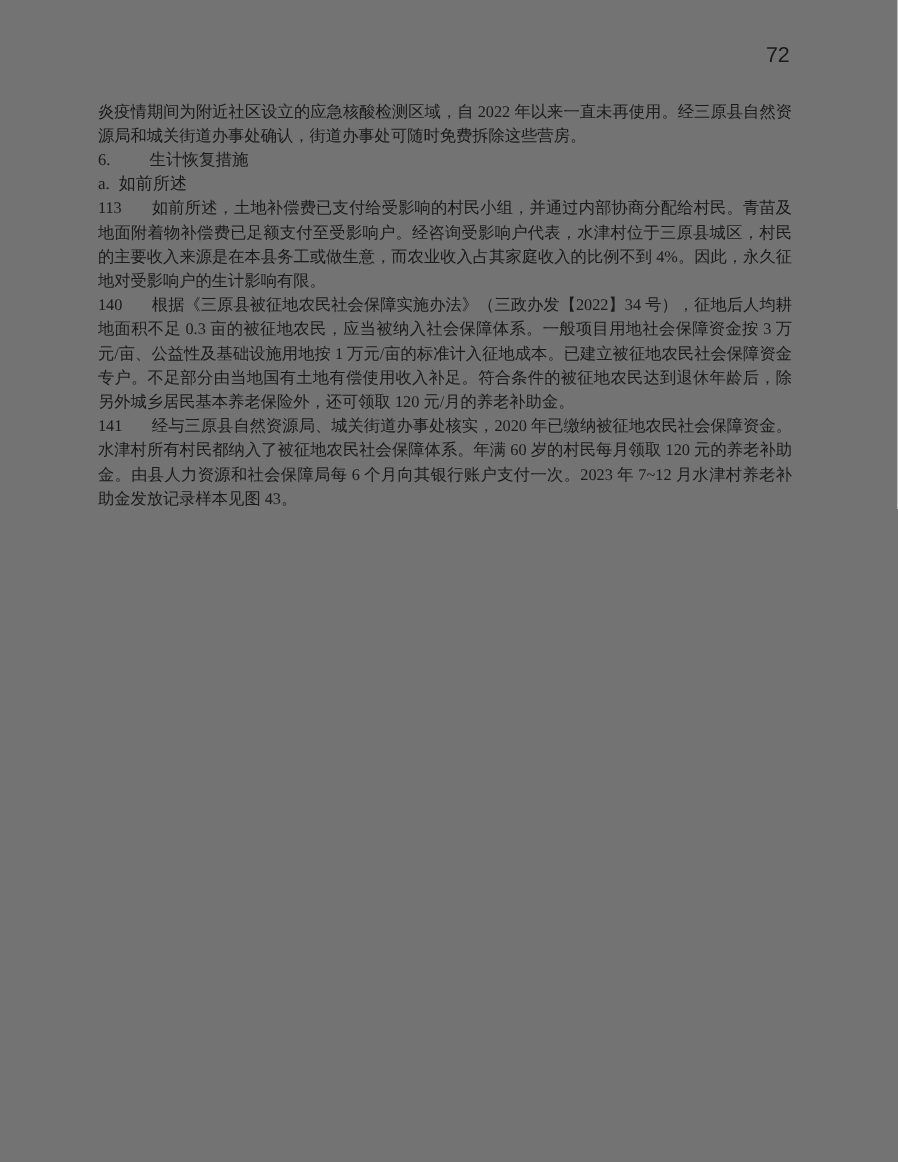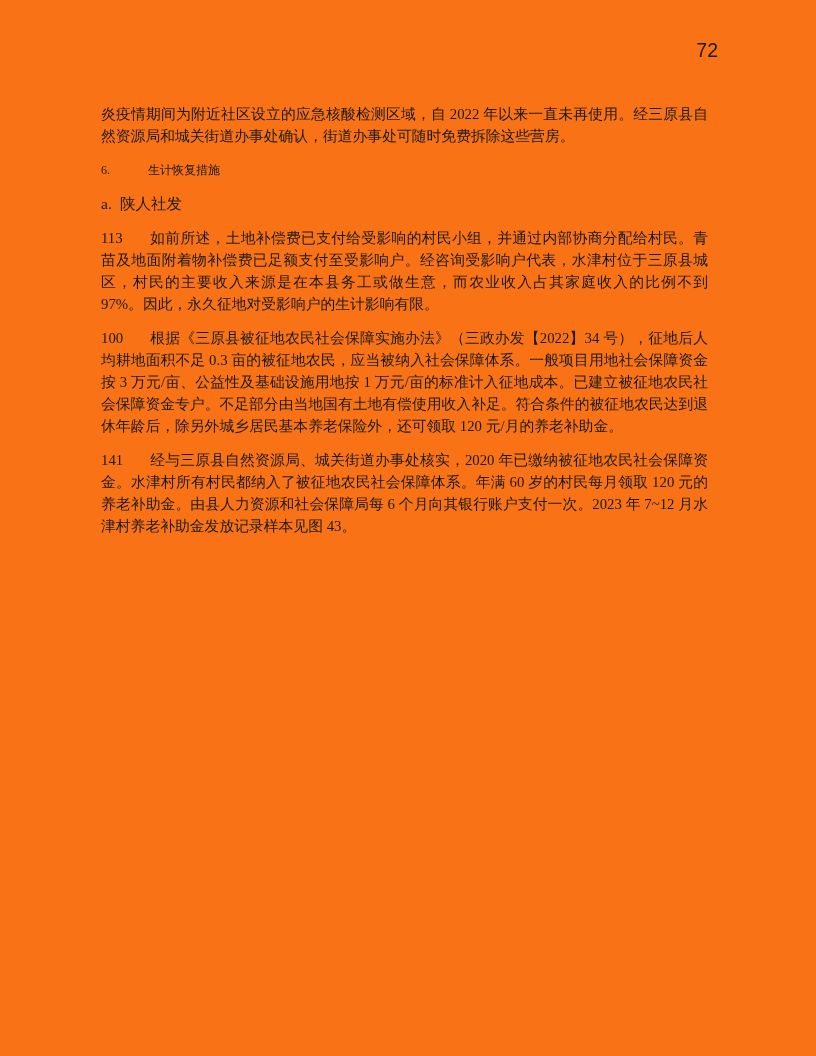--- a/index.html
+++ b/index.html
@@ -4,21 +4,21 @@
 <style>
   html, body {
     margin: 0;
     padding: 0;
     background: #ffffff;
   }
   .page {
     position: relative;
     width: 816px;
     height: 1056px;
-    background: #f97316;
+    background: #737373;
     color: #1a1a1a;
     font-family: "Liberation Serif", "DejaVu Serif", serif;
     overflow: hidden;
   }
   .page-number {
     position: absolute;
     top: 41px;
     right: 98px;
     font-family: "Liberation Sans", "DejaVu Sans", sans-serif;
     font-size: 19.5px;
@@ -29,32 +29,32 @@
     position: absolute;
     left: 89px;
     top: 0;
     width: 631px;
     padding-top: 91px;
     font-size: 14.8px;
     line-height: 22px;
     text-align: justify;
   }
   .content p, .content h2, .content h3 {
-    margin: 12px;
+    margin: 0;
     padding: 0;
     font-weight: normal;
   }
   .pnum {
     display: inline-block;
     width: 49px;
   }
   .h-main {
     margin-top: 17px;
     padding-left: 53px;
-    font-size: 12px;
+    font-size: 15px;
     font-weight: bold;
     line-height: 22px;
     text-align: left;
   }
   .h-main .hnum {
     display: inline-block;
     width: 47px;
   }
   .h-sub {
     padding-left: 47px;
@@ -81,24 +81,24 @@
 <div class="page">
 
   <div class="page-number">72</div>
 
   <div class="content">
 
     <p class="p0">炎疫情期间为附近社区设立的应急核酸检测区域，自 2022 年以来一直未再使用。经三原县自然资源局和城关街道办事处确认，街道办事处可随时免费拆除这些营房。</p>
 
     <h2 class="h-main h6"><span class="hnum">6.</span><span>生计恢复措施</span></h2>
 
-    <h3 class="h-sub ha"><span class="hprefix">a.</span><span>陕人社发</span></h3>
+    <h3 class="h-sub ha"><span class="hprefix">a.</span><span>如前所述</span></h3>
 
-    <p class="p138"><span class="pnum">113</span><span>如前所述，土地补偿费已支付给受影响的村民小组，并通过内部协商分配给村民。青苗及地面附着物补偿费已足额支付至受影响户。经咨询受影响户代表，水津村位于三原县城区，村民的主要收入来源是在本县务工或做生意，而农业收入占其家庭收入的比例不到 97%。因此，永久征地对受影响户的生计影响有限。</span></p>
+    <p class="p138"><span class="pnum">113</span><span>如前所述，土地补偿费已支付给受影响的村民小组，并通过内部协商分配给村民。青苗及地面附着物补偿费已足额支付至受影响户。经咨询受影响户代表，水津村位于三原县城区，村民的主要收入来源是在本县务工或做生意，而农业收入占其家庭收入的比例不到 4%。因此，永久征地对受影响户的生计影响有限。</span></p>
 
 
 
-    <p class="p140"><span class="pnum">100</span><span>根据《三原县被征地农民社会保障实施办法》（三政办发【2022】34 号），征地后人均耕地面积不足 0.3 亩的被征地农民，应当被纳入社会保障体系。一般项目用地社会保障资金按 3 万元/亩、公益性及基础设施用地按 1 万元/亩的标准计入征地成本。已建立被征地农民社会保障资金专户。不足部分由当地国有土地有偿使用收入补足。符合条件的被征地农民达到退休年龄后，除另外城乡居民基本养老保险外，还可领取 120 元/月的养老补助金。</span></p>
+    <p class="p140"><span class="pnum">140</span><span>根据《三原县被征地农民社会保障实施办法》（三政办发【2022】34 号），征地后人均耕地面积不足 0.3 亩的被征地农民，应当被纳入社会保障体系。一般项目用地社会保障资金按 3 万元/亩、公益性及基础设施用地按 1 万元/亩的标准计入征地成本。已建立被征地农民社会保障资金专户。不足部分由当地国有土地有偿使用收入补足。符合条件的被征地农民达到退休年龄后，除另外城乡居民基本养老保险外，还可领取 120 元/月的养老补助金。</span></p>
 
     <p class="p141"><span class="pnum">141</span><span>经与三原县自然资源局、城关街道办事处核实，2020 年已缴纳被征地农民社会保障资金。水津村所有村民都纳入了被征地农民社会保障体系。年满 60 岁的村民每月领取 120 元的养老补助金。由县人力资源和社会保障局每 6 个月向其银行账户支付一次。2023 年 7~12 月水津村养老补助金发放记录样本见</span><strong>图 43</strong><span>。</span></p>
 
   </div>
 </div>
 
 </body></html>

